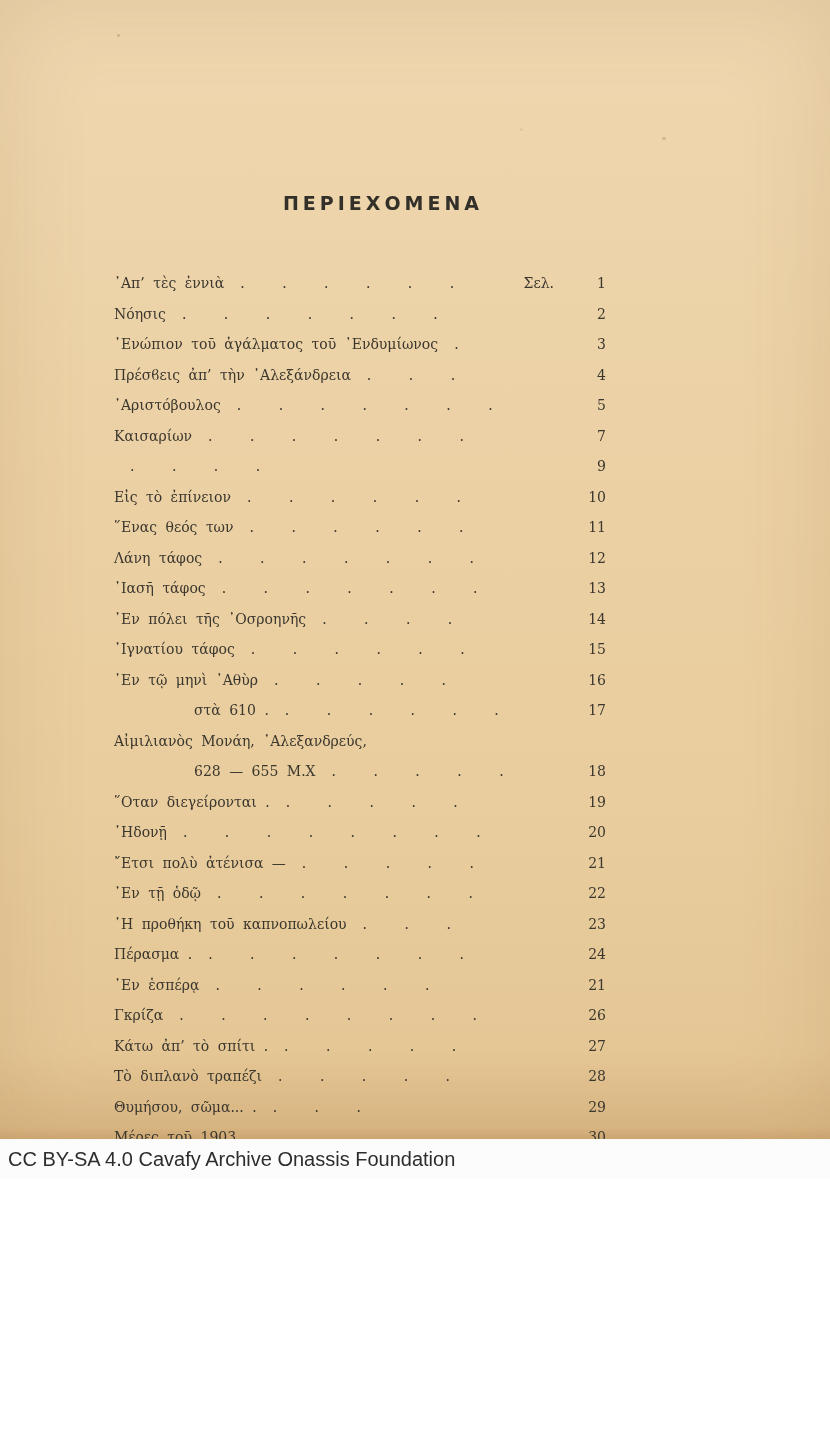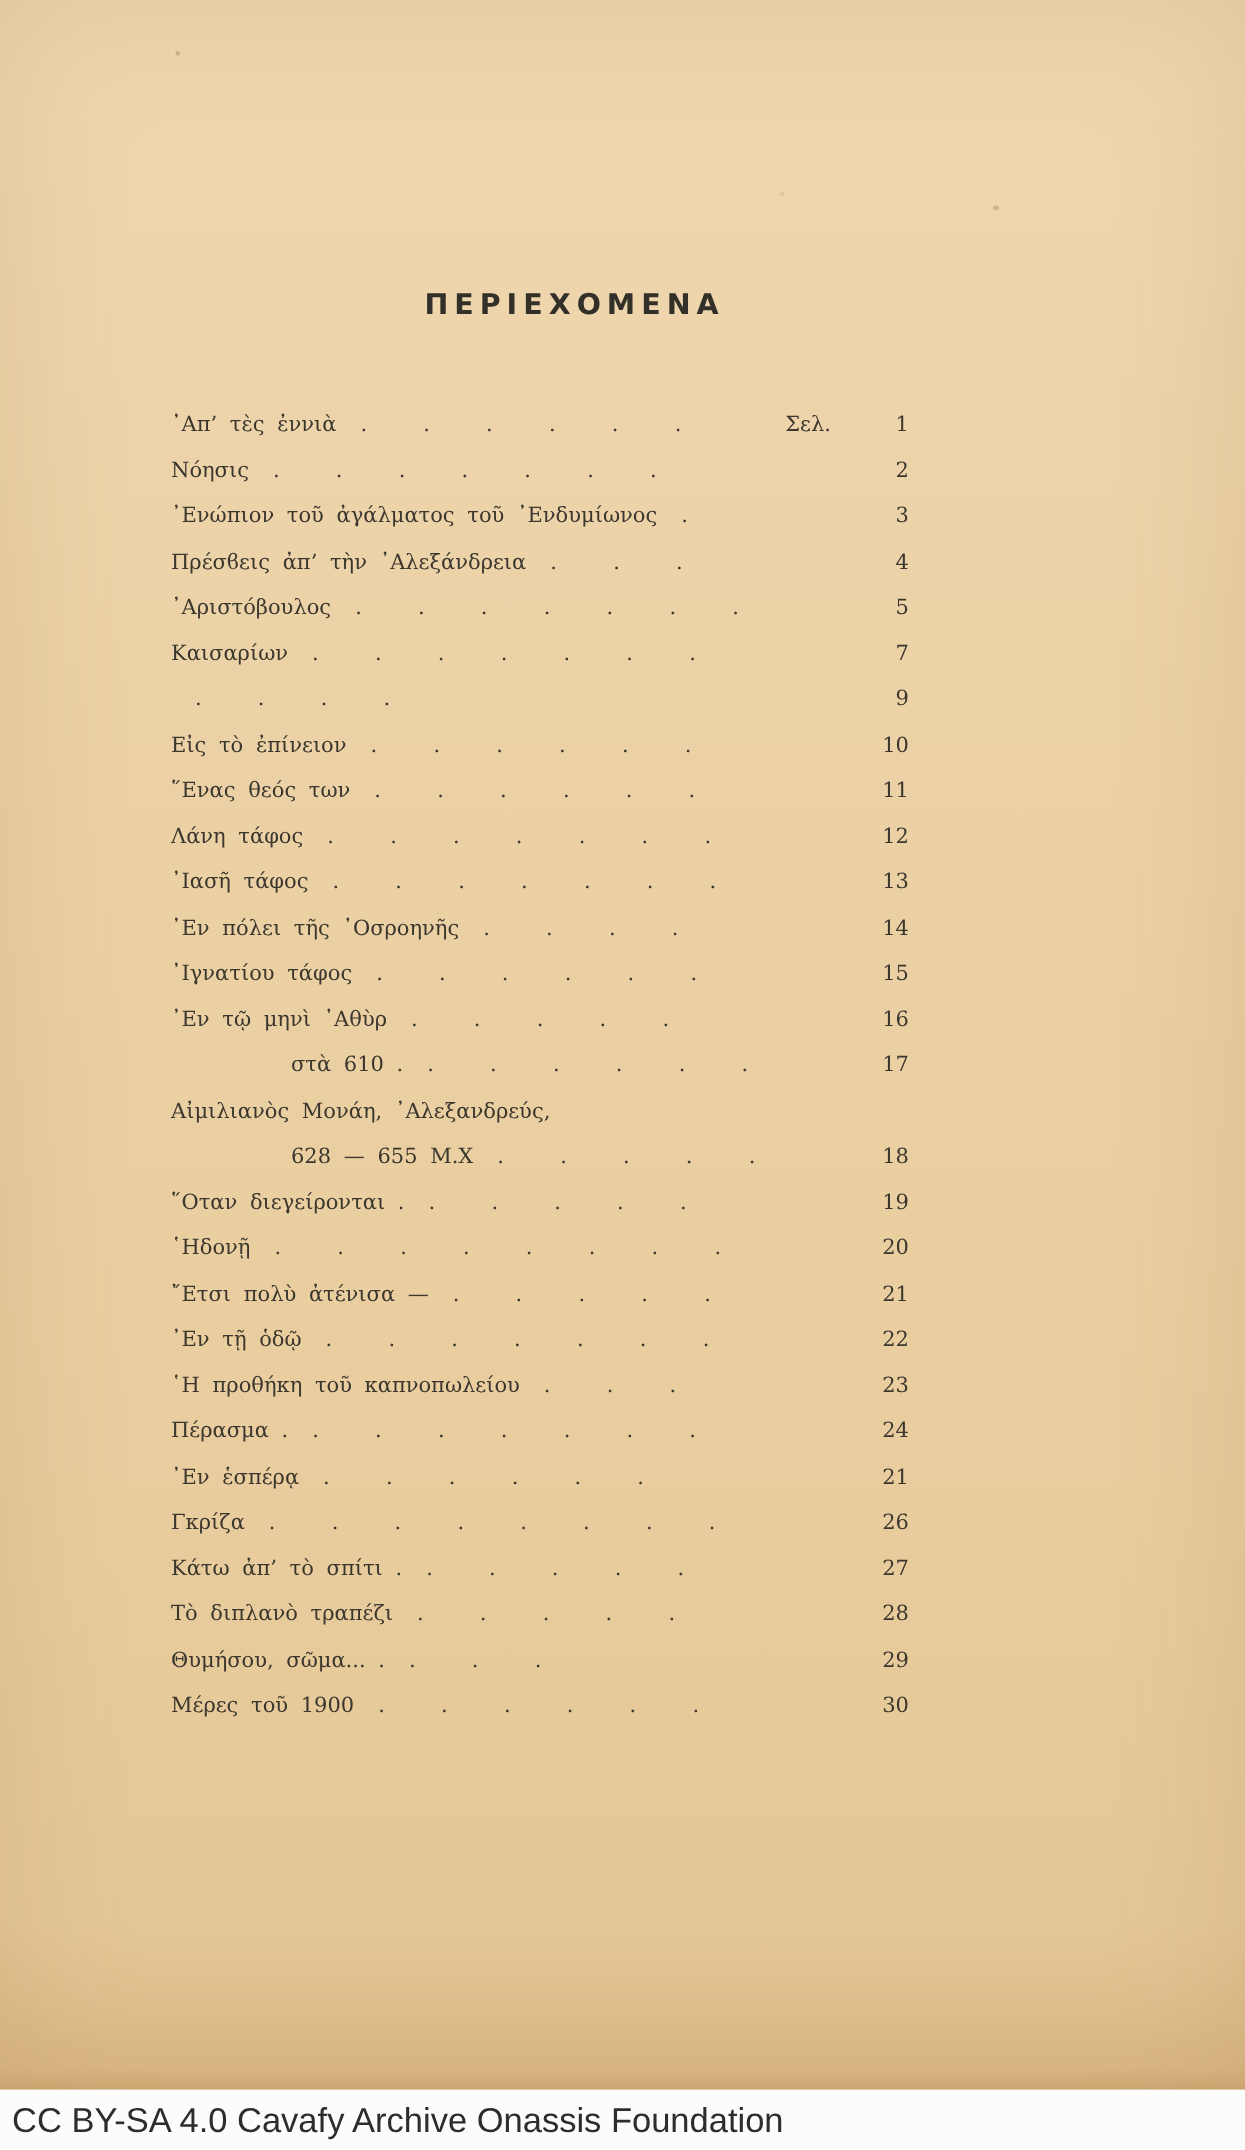--- a/index.html
+++ b/index.html
@@ -4,21 +4,21 @@
 <style>
   html,body{margin:0;padding:0;}
   body{
     width:830px;height:1433px;
     font-family:"DejaVu Serif",serif;
     background:#ffffff;
     overflow:hidden;
   }
   .scan{
     position:relative;
-    width:830px;height:1393px;
+    width:830px;height:1139px;
     background:linear-gradient(180deg,#efd7b0 0%,#ecd2a7 30%,#e9cd9e 70%,#e5c796 92%,#dcba87 99%,#d2ac77 100%);
     box-shadow:inset 0 0 90px rgba(140,100,50,.16);
     overflow:hidden;
   }
   .heading{
     padding-top:192px;
     margin-left:137px;
     width:492px;
     text-align:center;
     font-family:"DejaVu Sans",sans-serif;
@@ -56,21 +56,21 @@
   .speck.s1{left:117px;top:34px;width:3px;height:3px;}
   .speck.s2{left:662px;top:137px;width:4px;height:3px;background:rgba(190,175,140,.8);}
   .speck.s3{left:520px;top:128px;width:3px;height:3px;background:rgba(210,195,160,.7);}
   .license{
     width:830px;height:40px;
     background:#fcfcfc;
     display:flex;align-items:center;
     box-sizing:border-box;
     padding-left:8px;
     font-family:"Liberation Sans","DejaVu Sans",sans-serif;
-    font-size:23px;
+    font-size:20px;
     color:#2d2d2d;
     text-align:center;
   }
 </style>
 </head>
 <body>
 
 <div class="scan">
   <div class="speck s1"></div>
   <div class="speck s2"></div>
@@ -211,21 +211,21 @@
         <span class="toc-title">Τὸ διπλανὸ τραπέζι</span>
         <span class="toc-dots">. . . . .</span>
         <span class="toc-page">28</span>
       </div>
       <div class="toc-line">
         <span class="toc-title">Θυμήσου, σῶμα... .</span>
         <span class="toc-dots">. . .</span>
         <span class="toc-page">29</span>
       </div>
       <div class="toc-line">
-        <span class="toc-title">Μέρες τοῦ 1900</span>
+        <span class="toc-title">Μέρες τοῦ 1903</span>
         <span class="toc-dots">. . . . . .</span>
         <span class="toc-page">30</span>
       </div>
     </div>
 </div>
 
 <div class="license">
   <span>CC BY-SA 4.0 Cavafy Archive Onassis Foundation</span>
 </div>
 

